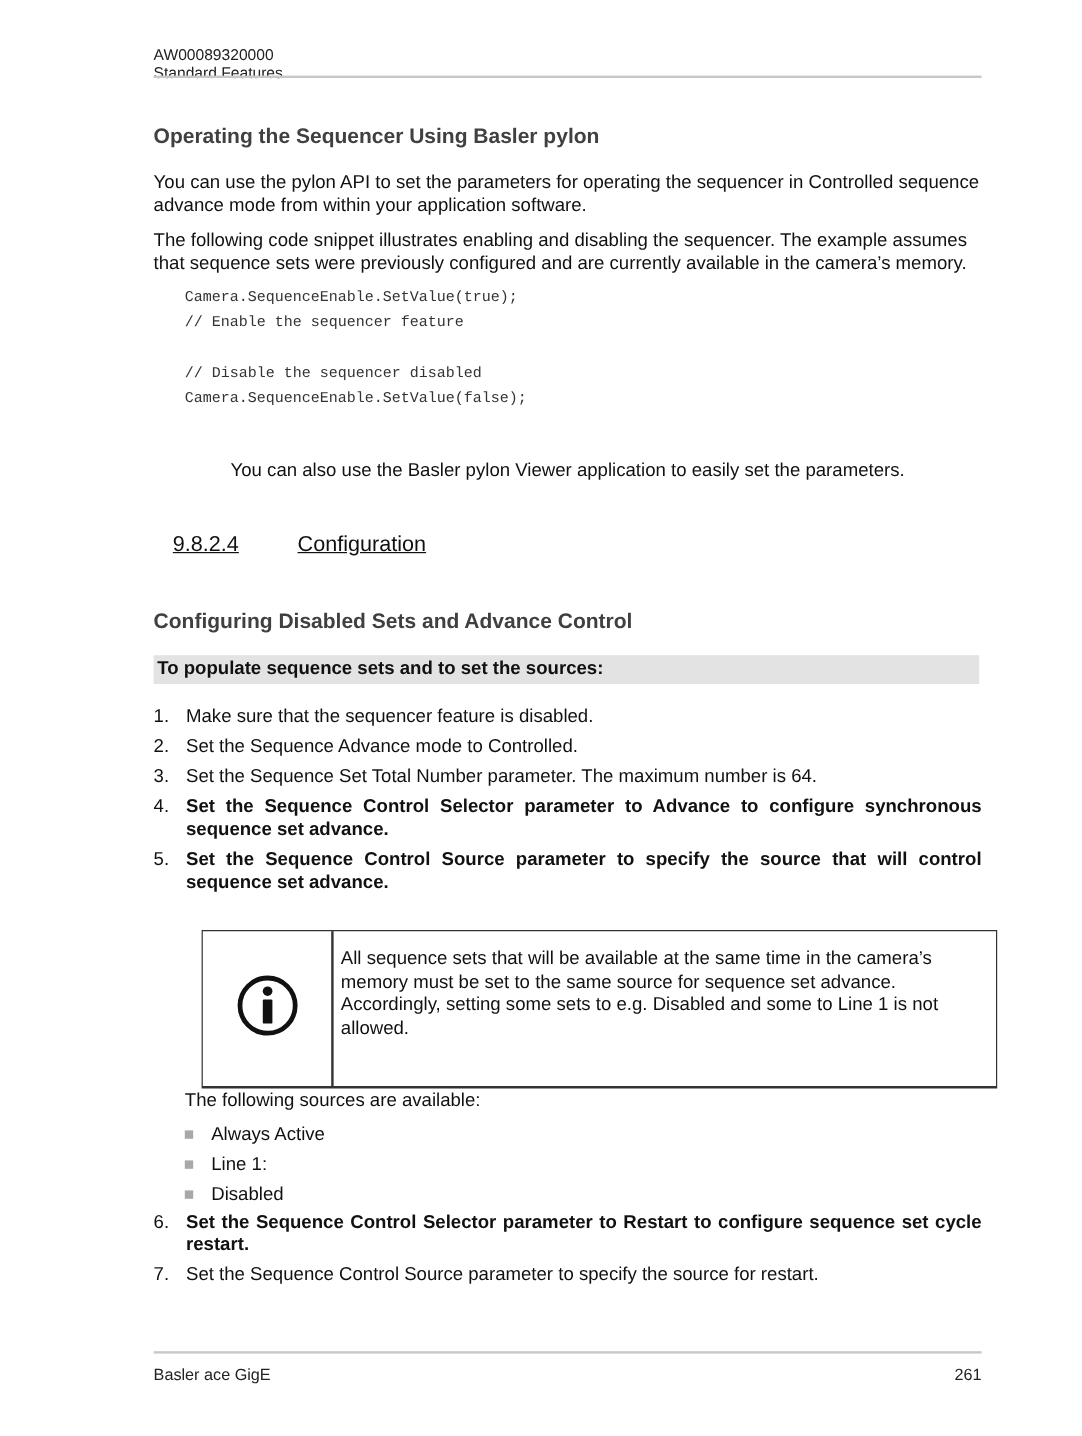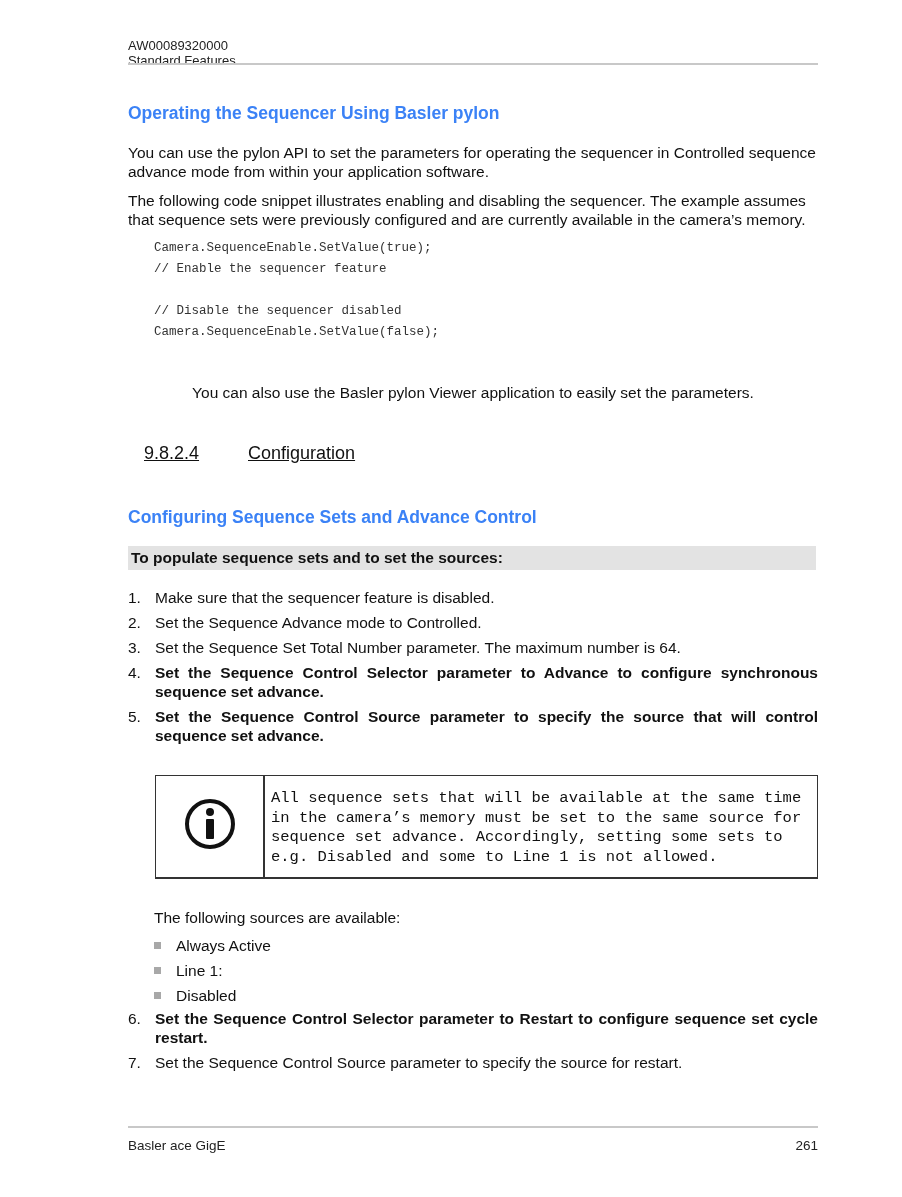--- a/index.html
+++ b/index.html
@@ -12,21 +12,21 @@
       position: absolute; left: 128px; top: 38px; width: 690px;
       display: flex; justify-content: space-between;
       font-size: 13px; color: #222; flex-direction: column;
     }
     .header-rule {
       position: absolute; left: 128px; top: 63px; width: 690px; height: 2px;
       background: #c8c8c8;
     }
     .abs { position: absolute; }
     .h3 {
-      left: 128px; font-weight: bold; font-size: 17.5px; color: #3b82f6;
+      left: 128px; font-weight: bold; font-size: 17.5px; color: #404040;
     }
     .para {
       left: 128px; width: 690px; font-size: 15.5px; line-height: 19px; color: #111;
     }
     .code {
       left: 154px; font-family: "Liberation Mono", "DejaVu Sans Mono", monospace;
       font-size: 12.5px; color: #333; line-height: 21px;
     }
     .code .gap { height: 21px; }
     .h2 {
@@ -39,23 +39,23 @@
       left: 128px; top: 546px; width: 688px; height: 24px;
       background: #e3e3e3; font-weight: bold; font-size: 15.5px;
       line-height: 24px; padding-left: 3px; box-sizing: border-box;
     }
     .steps { left: 128px; width: 690px; font-size: 15.5px; line-height: 19px; }
     .step { display: flex; margin-bottom: 6px; }
     .step .n { width: 27px; flex: none; }
     .step .t { flex: 1; }
     .step .t.justify { text-align: justify; font-weight: bold; }
     .note-box {
-      left: 155px; top: 775px; width: 663px; height: 104px;
+      left: 168px; top: 775px; width: 663px; height: 132px;
       border: 1px solid #333; border-bottom: 2px solid #333;
-      box-sizing: border-box; display: flex; font-family: Liberation Mono, monospace;
+      box-sizing: border-box; display: flex;
     }
     .note-icon-cell {
       width: 107px; border-right: 2px solid #333; display: flex;
       align-items: center; justify-content: center;
     }
     .note-text {
       padding: 13px 6px 0 6px; font-size: 15.5px; line-height: 19.5px; flex: 1;
     }
     .sources-intro { left: 154px; top: 909px; font-size: 15.5px; }
     .bullets { left: 154px; top: 933px; font-size: 15.5px; }
@@ -94,21 +94,21 @@
   <div>Camera.SequenceEnable.SetValue(false);</div>
 </div>
 
 <div class="abs para" style="top:383px;text-align:center;">You can also use the Basler pylon Viewer application to easily set the parameters.</div>
 
 <div class="abs h2">
   <span class="num">9.8.2.4</span>
   <span>Configuration</span>
 </div>
 
-<div class="abs h3" style="top:507px;">Configuring Sequence Sets and Advance Control</div>
+<div class="abs h3" style="top:507px;">Configuring Disabled Sets and Advance Control</div>
 
 <div class="abs proc-bar">To populate sequence sets and to set the sources:</div>
 
 <div class="abs steps" style="top:588px;">
   <div class="step">
       <span class="n">1.</span>
       <span class="t">Make sure that the sequencer feature is disabled.</span>
     </div>
   <div class="step">
       <span class="n">2.</span>

